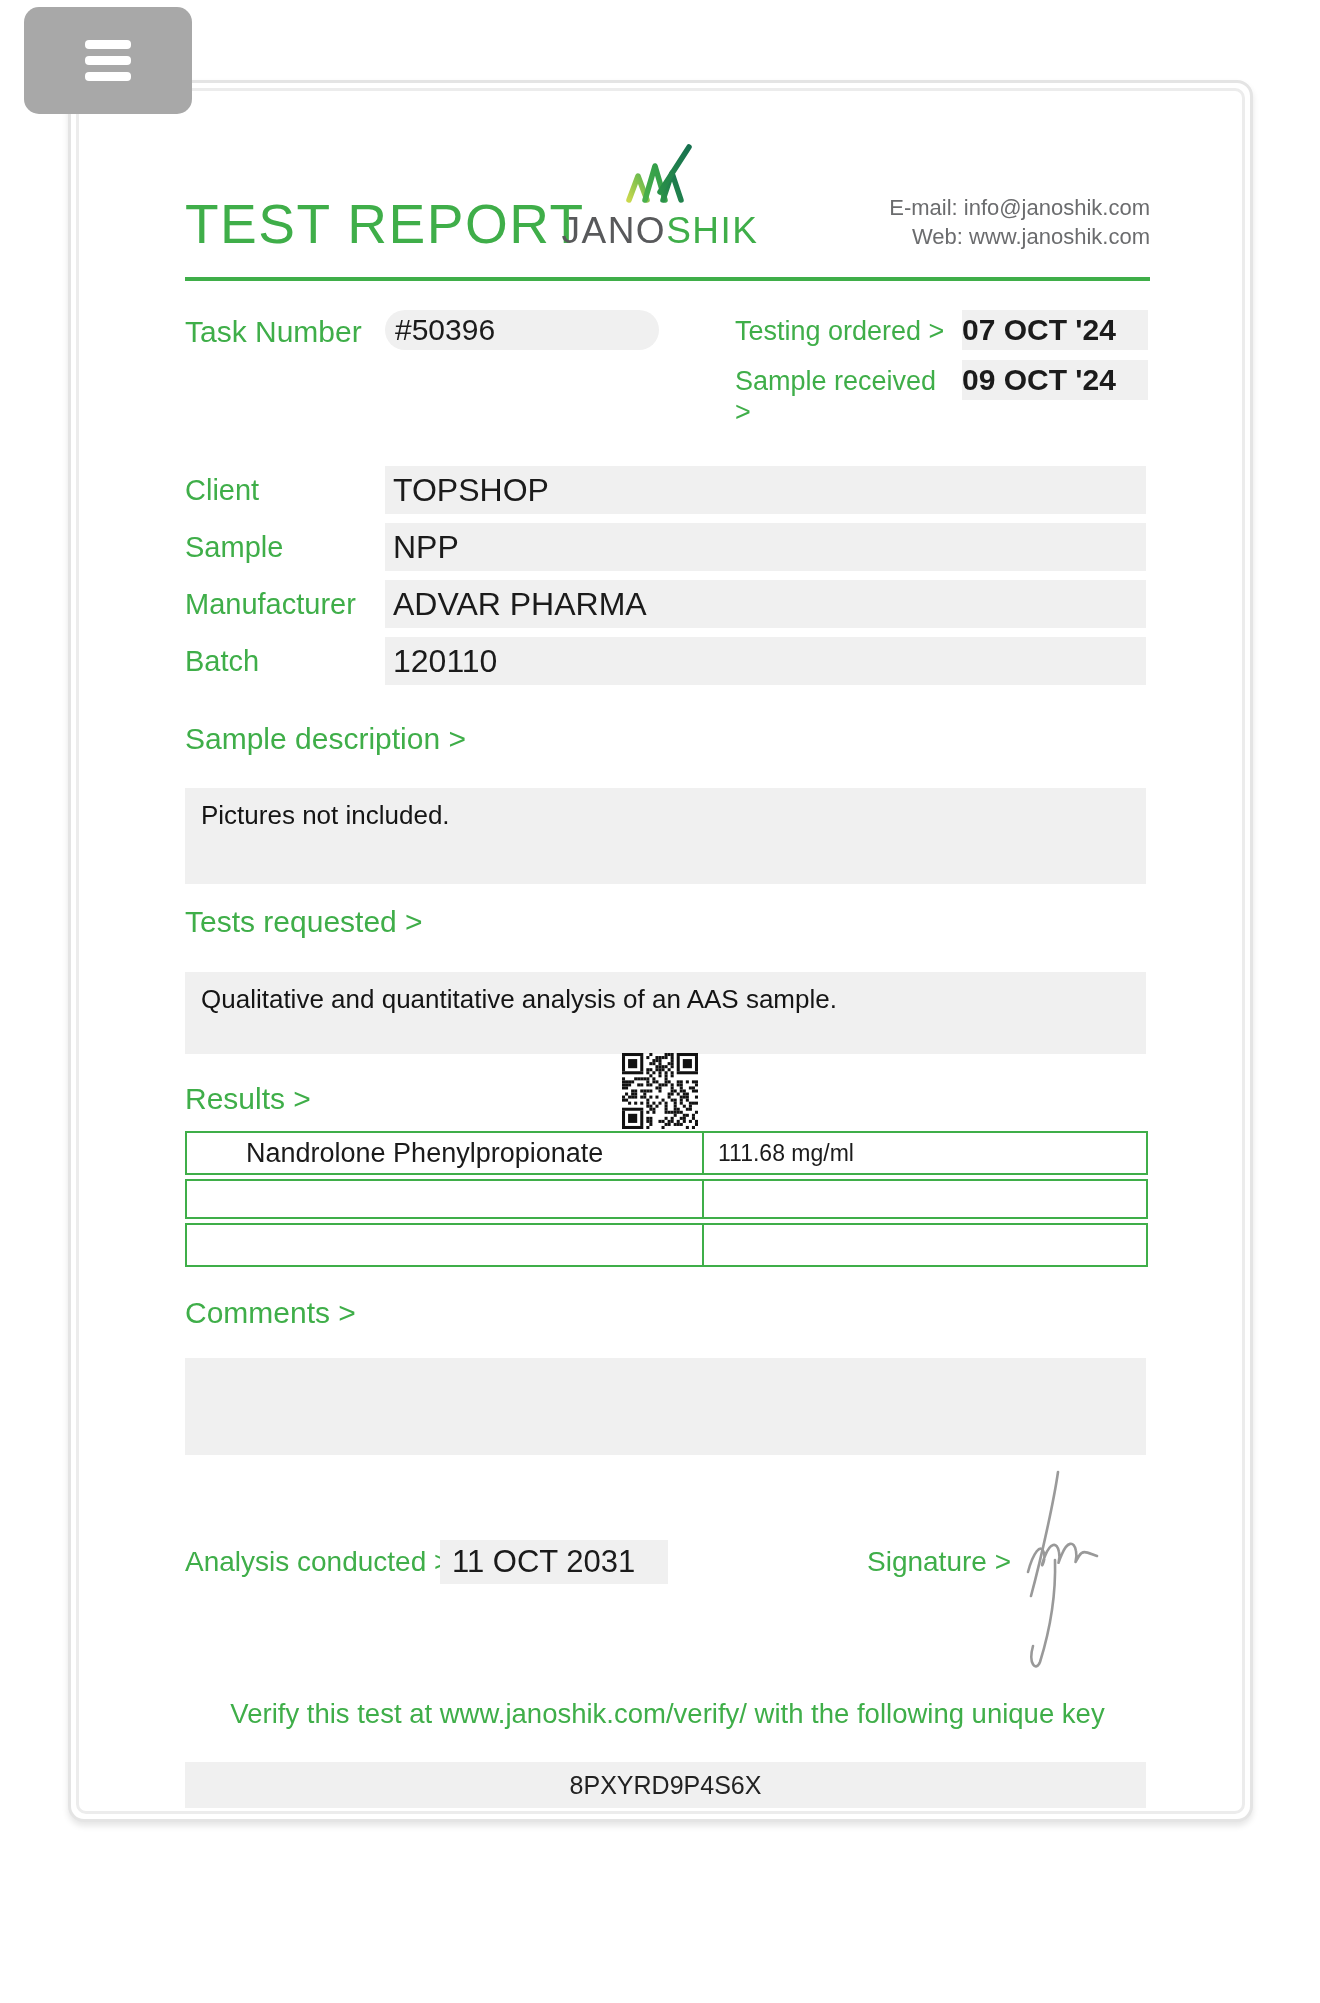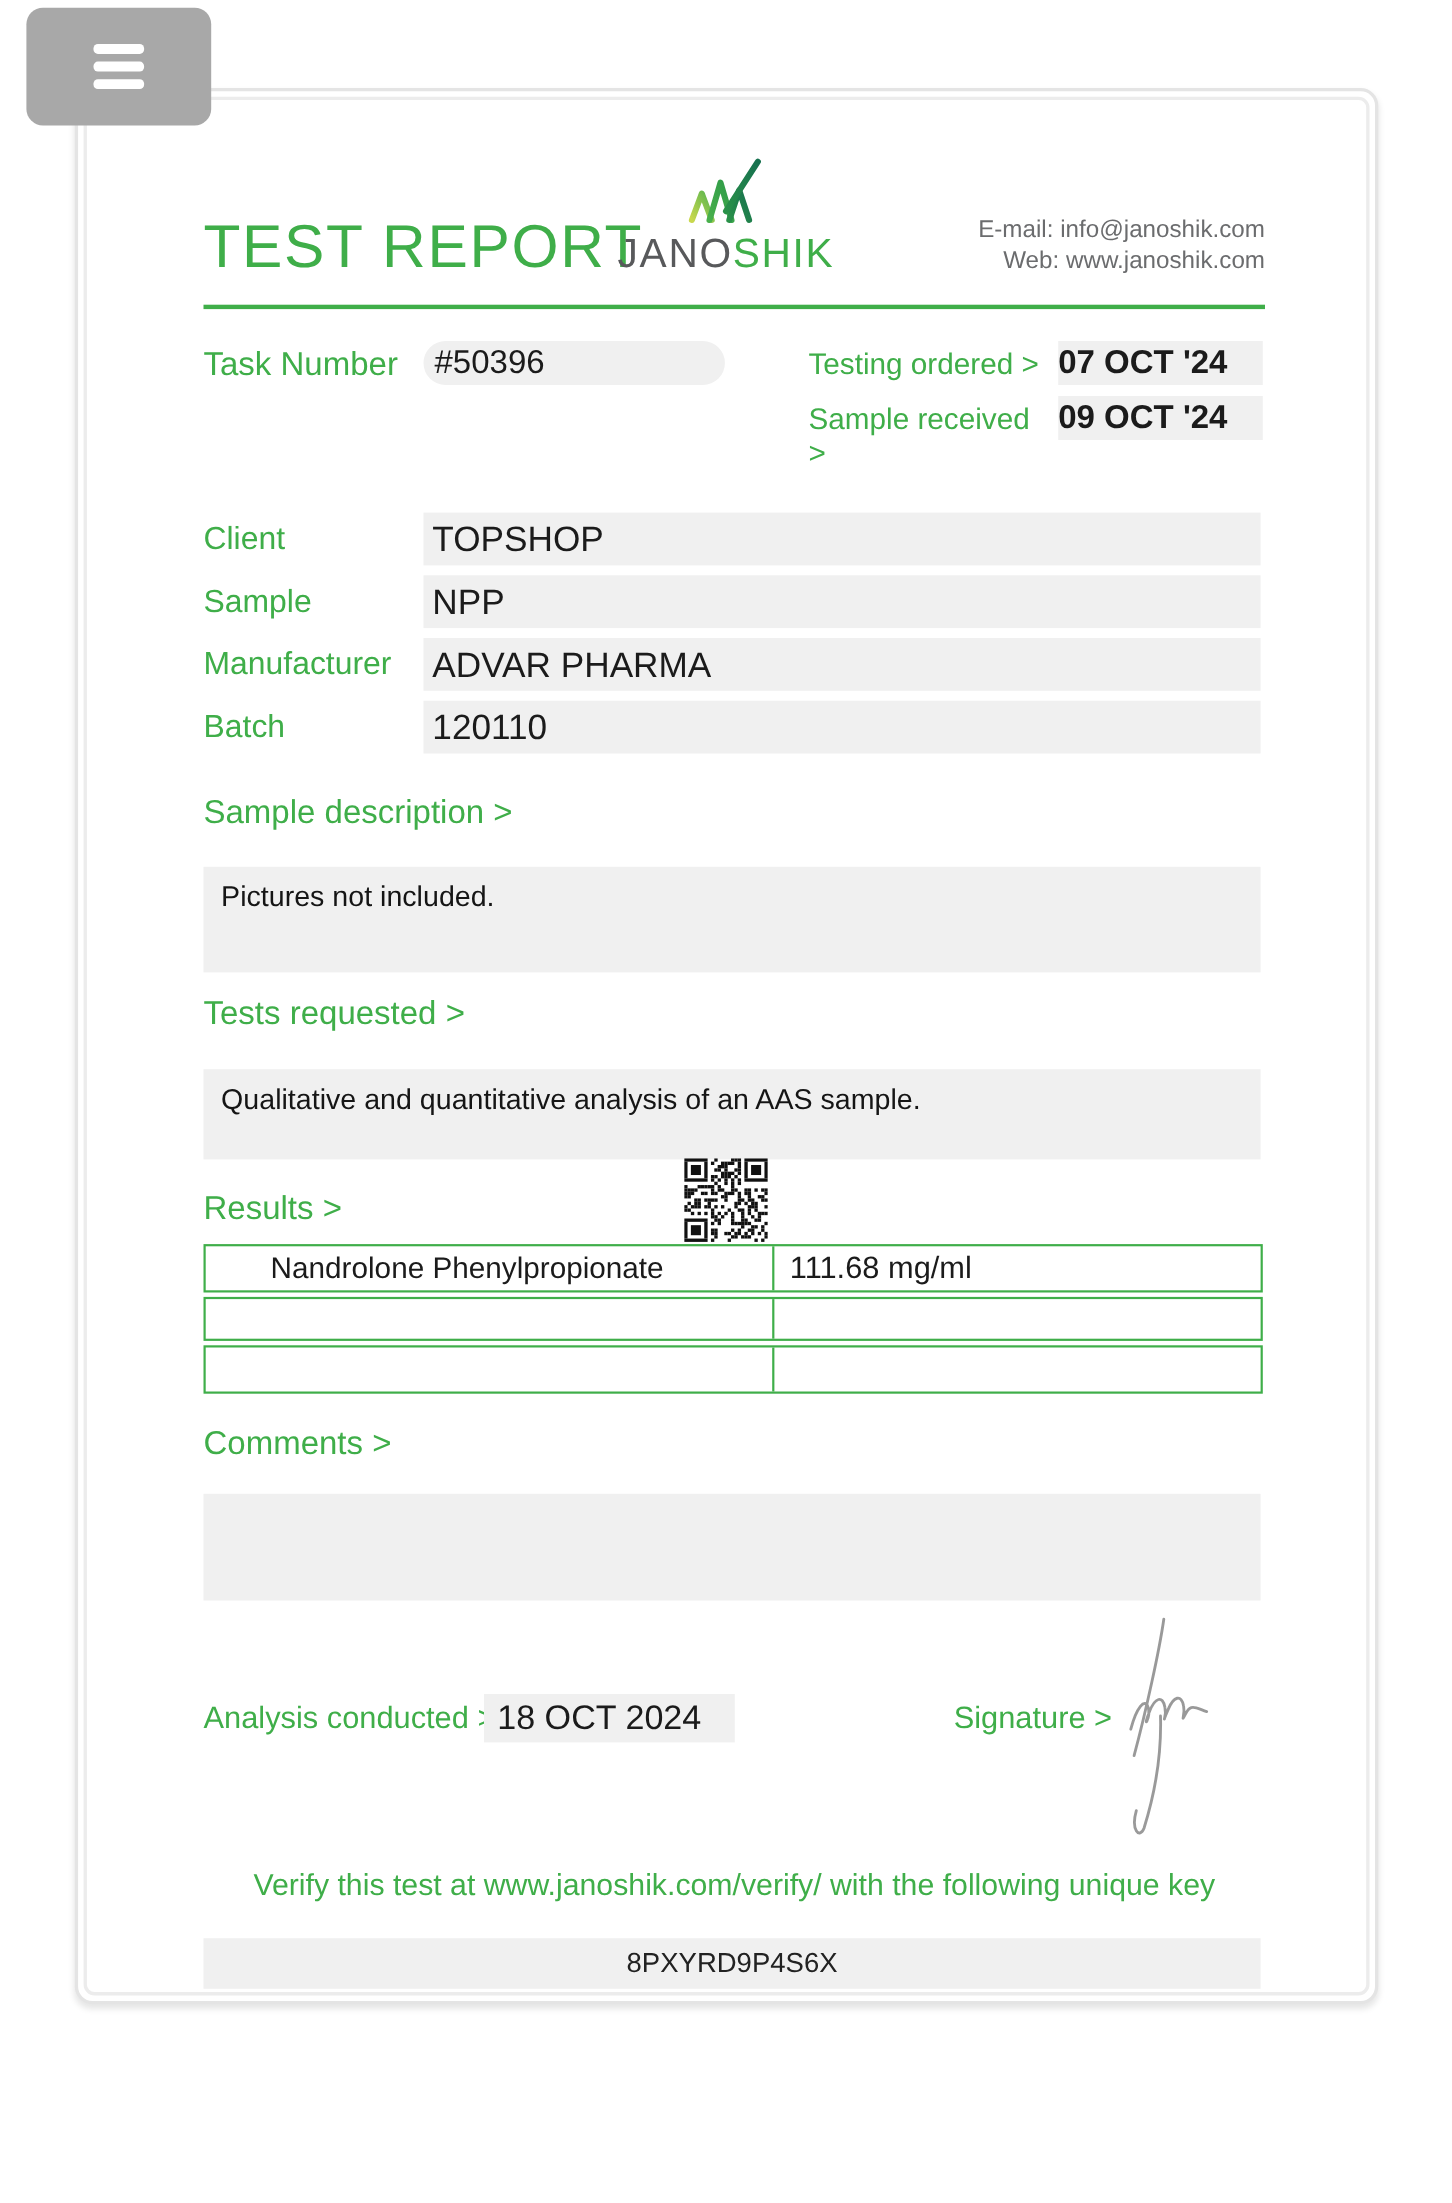--- a/index.html
+++ b/index.html
@@ -38,21 +38,21 @@
   .info-bar{position:absolute;left:385px;width:761px;height:48px;font-size:32px;
             display:flex;align-items:center;padding-left:8px;box-sizing:border-box;}
   .sec-heading{position:absolute;left:185px;font-size:30px;color:var(--green);}
   .sec-box{position:absolute;left:185px;width:961px;box-sizing:border-box;font-size:26px;
            padding:12px 16px;color:#151515;}
   
   .rtable{position:absolute;left:185px;top:1131px;width:963px;}
   .rrow{display:flex;border:2.5px solid var(--green);height:40px;margin-bottom:4px;background:#fff;}
   .rcell-l{width:472px;border-right:2.5px solid var(--green);display:flex;align-items:center;
            padding-left:14px;box-sizing:border-box;font-size:27px;margin-left:45px;}
-  .rcell-r{flex:1;display:flex;align-items:center;padding-left:14px;box-sizing:border-box;font-size:28px;border-radius:18px;}
+  .rcell-r{flex:1;display:flex;align-items:center;padding-left:14px;box-sizing:border-box;font-size:23px;border-radius:18px;}
   .qr{position:absolute;left:622px;top:1053px;width:76px;height:76px;}
   
   .analysis-label{position:absolute;left:185px;top:1546px;font-size:28px;}
   .analysis-box{position:absolute;left:440px;top:1540px;width:228px;height:44px;font-size:31px;
                 display:flex;align-items:center;padding-left:12px;box-sizing:border-box;}
   .sig-label{position:absolute;left:867px;top:1546px;font-size:28px;}
   .sig-svg{position:absolute;left:1000px;top:1450px;}
   .verify-line{position:absolute;left:185px;top:1698px;width:965px;text-align:center;
                font-size:27.5px;color:var(--green);white-space:nowrap;}
   .key-box{position:absolute;left:185px;top:1762px;width:961px;height:46px;font-size:25px;
@@ -358,21 +358,21 @@
     <div class="rrow">
       <div class="rcell-l"></div>
       <div class="rcell-r"></div>
     </div>
   </div>
 
   <div class="sec-heading" style="top:1296px">Comments &gt;</div>
   <div class="sec-box graybox" style="top:1358px;height:97px"></div>
 
   <div class="analysis-label glabel">Analysis conducted &gt;</div>
-  <div class="analysis-box graybox">18 OCT 2024</div>
+  <div class="analysis-box graybox">11 OCT 2031</div>
   <div class="sig-label glabel">Signature &gt;</div>
   <svg class="sig-svg" width="120" height="230" viewBox="0 0 120 230">
     <g fill="none" stroke="#8f8f8f" stroke-width="2.6" stroke-linecap="round" opacity="0.9">
       <path d="M 58 22 C 54 50, 42 105, 31 146"></path>
       <path d="M 28 122 C 33 103, 41 92, 44 103 C 46 112, 38 124, 45 106 C 50 93, 57 91, 59 102 C 61 111, 55 120, 62 104 C 67 92, 74 90, 76 101 C 78 110, 72 118, 79 106 C 83 99, 88 103, 97 106"></path>
       <path d="M 55 110 C 56 145, 50 180, 40 212 C 36 222, 28 214, 33 196"></path>
     </g>
   </svg>
 
   <div class="verify-line">Verify this test at www.janoshik.com/verify/ with the following unique key</div>

